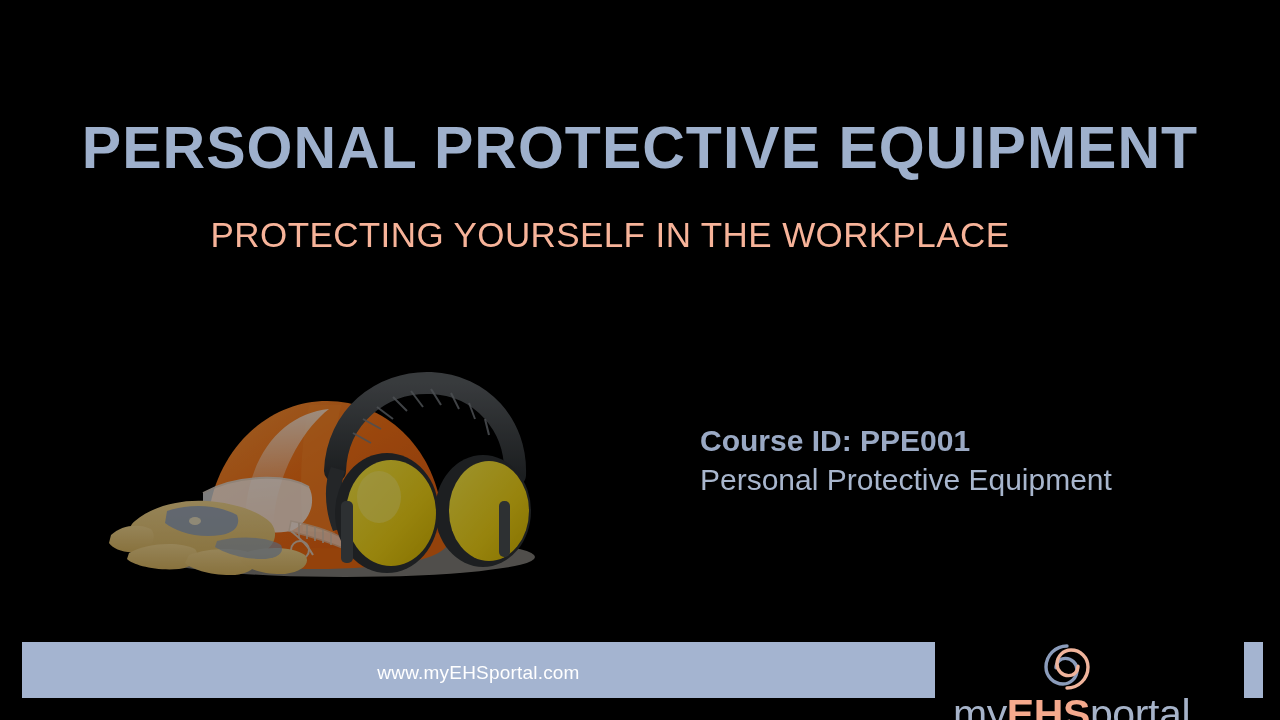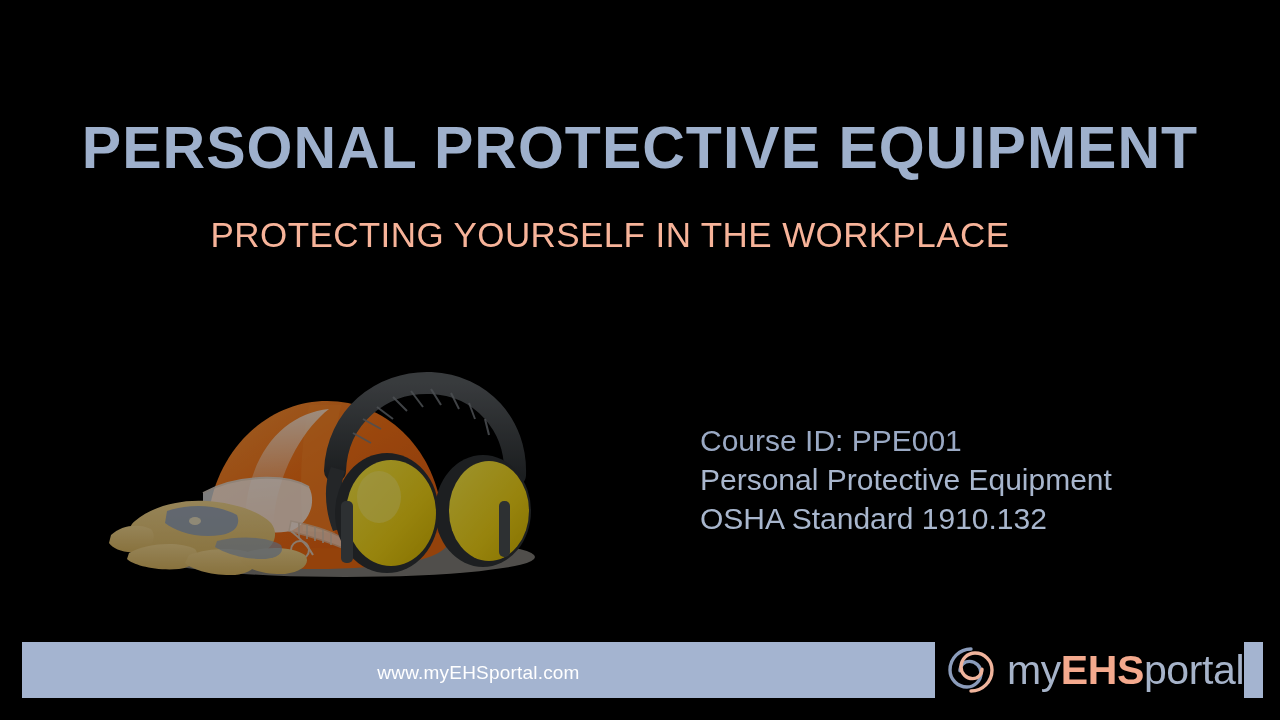--- a/index.html
+++ b/index.html
@@ -67,21 +67,21 @@
     width: 540px;
     color: #a8b6cd;
     line-height: 39px;
   }
   .course-info .line {
     font-size: 30px;
     white-space: nowrap;
   }
   .course-info .line.strong {
     color: #9aa9c4;
-    font-weight: 400;
+    font-weight: 700;
   }
 
   
   .footer-bar {
     position: absolute;
     left: 22px;
     top: 642px;
     width: 913px;
     height: 56px;
     background: #a4b4d0;
@@ -109,20 +109,21 @@
   }
 
   
   .logo {
     position: absolute;
     left: 944px;
     top: 640px;
     height: 60px;
     display: flex;
     align-items: center;
+    flex-direction: column;
   }
   .logo-mark {
     width: 54px;
     height: 54px;
     flex: 0 0 54px;
   }
   .logo-mark svg { display: block; width: 100%; height: 100%; }
   .logo-text {
     margin-left: 9px;
     font-size: 41px;
@@ -246,21 +247,20 @@
 
         <rect x="246" y="176" width="12" height="62" rx="5" fill="#4a4e52"></rect>
         <rect x="404" y="176" width="11" height="56" rx="5" fill="#4a4e52"></rect>
       </g>
     </svg>
   </div>
 
   <div class="course-info">
     <div class="line strong">Course ID:  PPE001</div>
     <div class="line">Personal Protective Equipment</div>
-    <div class="line">OSHA Standard 1910.132</div>
   </div>
 
   <div class="footer-bar">
     <div class="footer-url">www.myEHSportal.com</div>
   </div>
 
   <div class="footer-right-bar"></div>
 
   <div class="logo">
     <span class="logo-mark">

